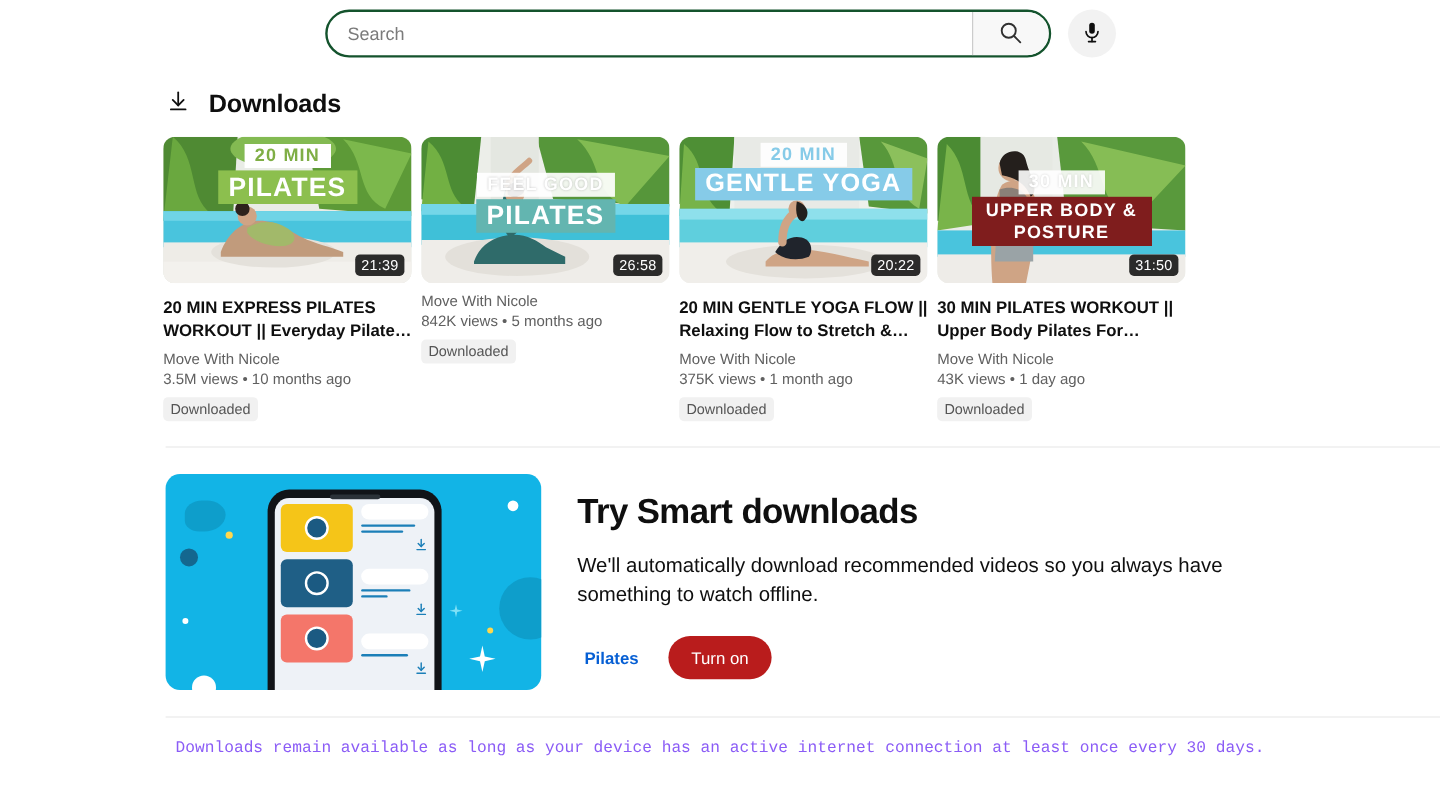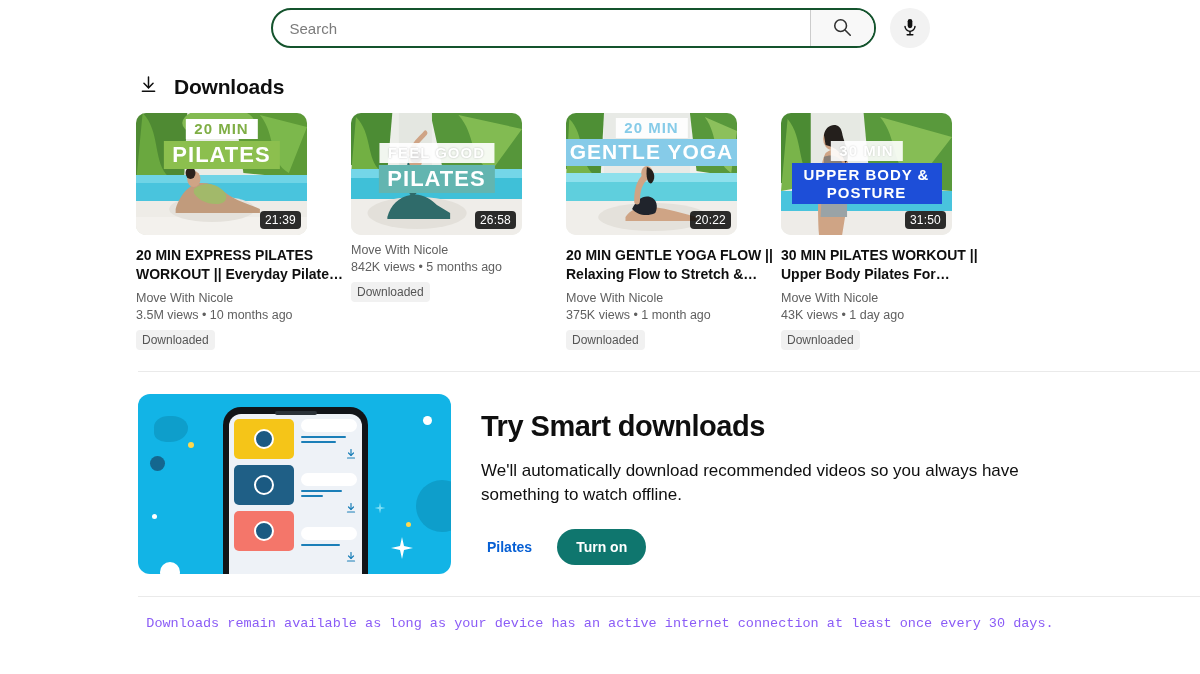--- a/index.html
+++ b/index.html
@@ -76,21 +76,21 @@
 
   
   .grid {
     display: flex;
     gap: 8px;
     padding: 14px 0 0 136px;
   }
   .card { width: 207px; }
   .thumb {
     position: relative;
-    width: 171px;
+    width: 207px;
     height: 122px;
     border-radius: 10px;
     overflow: hidden;
     cursor: pointer;
     padding-left: 16px;
   }
   .thumb-scene { position: absolute; inset: 0; }
   
   .bg-wall { position: absolute; inset: 0; background: #e9ece7; }
   .bg-foliage {
@@ -196,26 +196,26 @@
     background: none;
     border: none;
     color: #065fd4;
     font-family: "Liberation Sans", sans-serif;
     font-size: 14px;
     font-weight: bold;
     cursor: pointer;
     padding: 8px 6px;
   }
   .btn-filled {
-    background: #0f766e;
+    background: #b91c1c;
     border: none;
     color: #fff;
     font-family: "Liberation Sans", sans-serif;
     font-size: 14px;
-    font-weight: bold;
+    font-weight: normal;
     border-radius: 18px;
     padding: 10px 19px;
     cursor: pointer;
   }
 
   .footnote {
     text-align: center;
     font-size: 13.5px;
     color: #8b5cf6;
     padding: 19px 30px 0 30px;
@@ -429,21 +429,21 @@
             <rect x="0" y="78" width="207" height="22" fill="#49c4dd"></rect>
             <rect x="0" y="98" width="207" height="24" fill="#eeece8"></rect>
             <path d="M54,40 C66,32 80,38 82,54 C84,74 78,102 74,122 L46,122 C44,96 44,56 54,40 Z" fill="#cfa485"></path>
             <path d="M50,66 C62,62 76,64 80,70 L80,104 L48,104 Z" fill="#9aa3a6"></path>
             <path d="M52,44 C62,40 74,44 76,54 C76,62 62,64 52,58 Z" fill="#8a8078"></path>
             <circle cx="62" cy="26" r="11" fill="#cfa485"></circle>
             <path d="M52,22 C54,10 72,8 74,20 C76,30 86,44 78,50 C74,40 66,34 54,32 Z" fill="#241f1c"></path>
           </svg>
         </div>
         <div class="badge-line" style="top:28px;font-size:15px;background:rgba(255,255,255,0.9);color:#ffffff;text-shadow:0 0 2px rgba(0,0,0,.18);">30 MIN</div>
-        <div class="badge-line" style="top:50px;font-size:15px;background:#1d4ed8;color:#ffffff;white-space:normal;width:150px;padding:3px 8px;">UPPER BODY &amp; POSTURE</div>
+        <div class="badge-line" style="top:50px;font-size:15px;background:#7f1d1d;color:#ffffff;white-space:normal;width:150px;padding:3px 8px;">UPPER BODY &amp; POSTURE</div>
         <div class="duration">31:50</div>
       </div>
       <div class="card-title">30 MIN PILATES WORKOUT || Upper Body Pilates For…</div>
       <div class="card-channel">Move With Nicole</div>
       <div class="card-meta">43K views • 1 day ago</div>
       <div class="chip">Downloaded</div>
     </div>
 
   </div>
 

